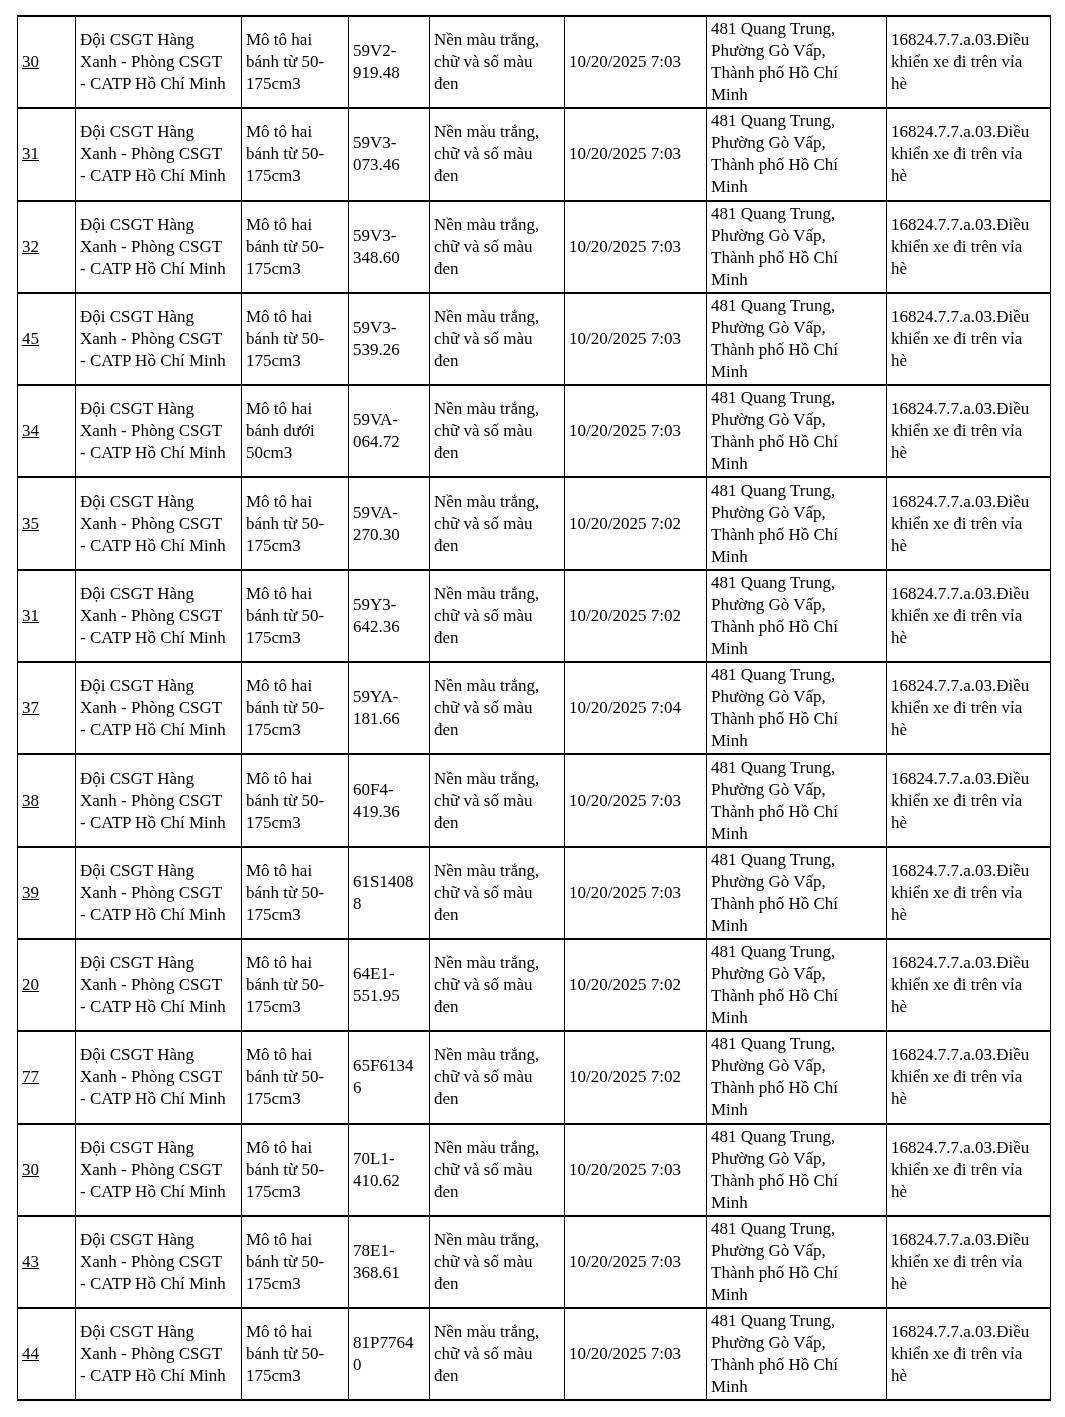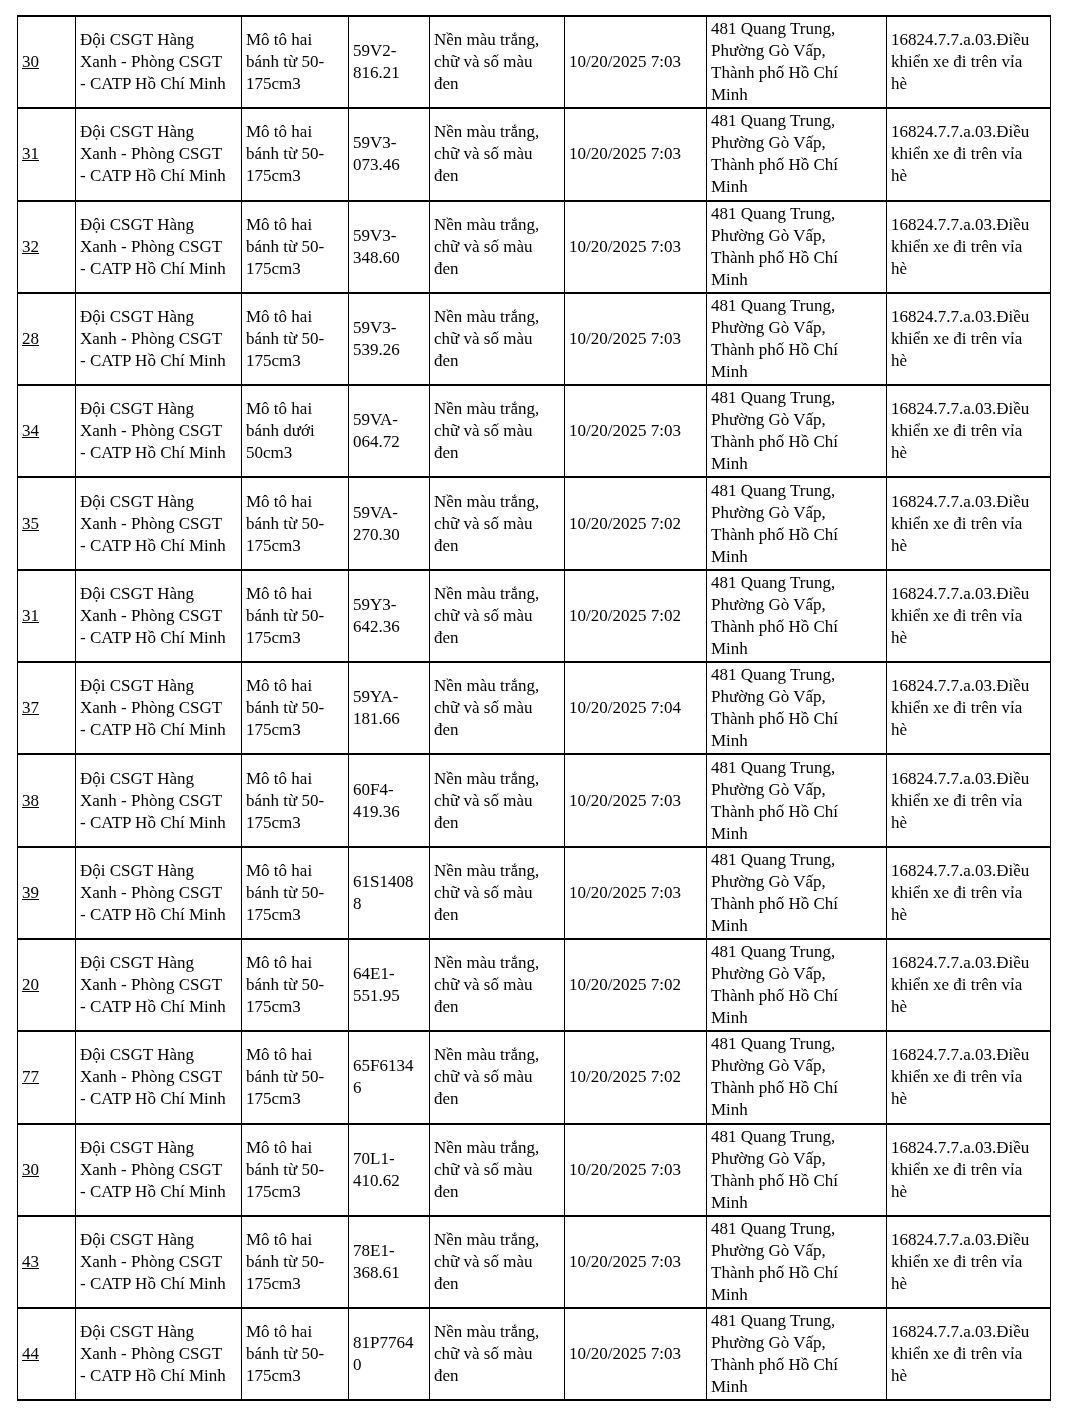--- a/index.html
+++ b/index.html
@@ -67,21 +67,21 @@
   <tbody id="tbody">
       <tr>
     <td class="c-stt">30</td>
     <td class="c-unit">Đội CSGT Hàng
 Xanh - Phòng CSGT
 - CATP Hồ Chí Minh</td>
     <td class="c-veh">Mô tô hai
 bánh từ 50-
 175cm3</td>
     <td class="c-plate">59V2-
-816.21</td>
+919.48</td>
     <td class="c-style">Nền màu trắng,
 chữ và số màu
 đen</td>
     <td class="c-time">10/20/2025 7:03</td>
     <td class="c-addr">481 Quang Trung,
 Phường Gò Vấp,
 Thành phố Hồ Chí
 Minh</td>
     <td class="c-violation">16824.7.7.a.03.Điều
 khiển xe đi trên vỉa
@@ -125,21 +125,21 @@
     <td class="c-time">10/20/2025 7:03</td>
     <td class="c-addr">481 Quang Trung,
 Phường Gò Vấp,
 Thành phố Hồ Chí
 Minh</td>
     <td class="c-violation">16824.7.7.a.03.Điều
 khiển xe đi trên vỉa
 hè</td>
   </tr>
       <tr>
-    <td class="c-stt">28</td>
+    <td class="c-stt">45</td>
     <td class="c-unit">Đội CSGT Hàng
 Xanh - Phòng CSGT
 - CATP Hồ Chí Minh</td>
     <td class="c-veh">Mô tô hai
 bánh từ 50-
 175cm3</td>
     <td class="c-plate">59V3-
 539.26</td>
     <td class="c-style">Nền màu trắng,
 chữ và số màu

